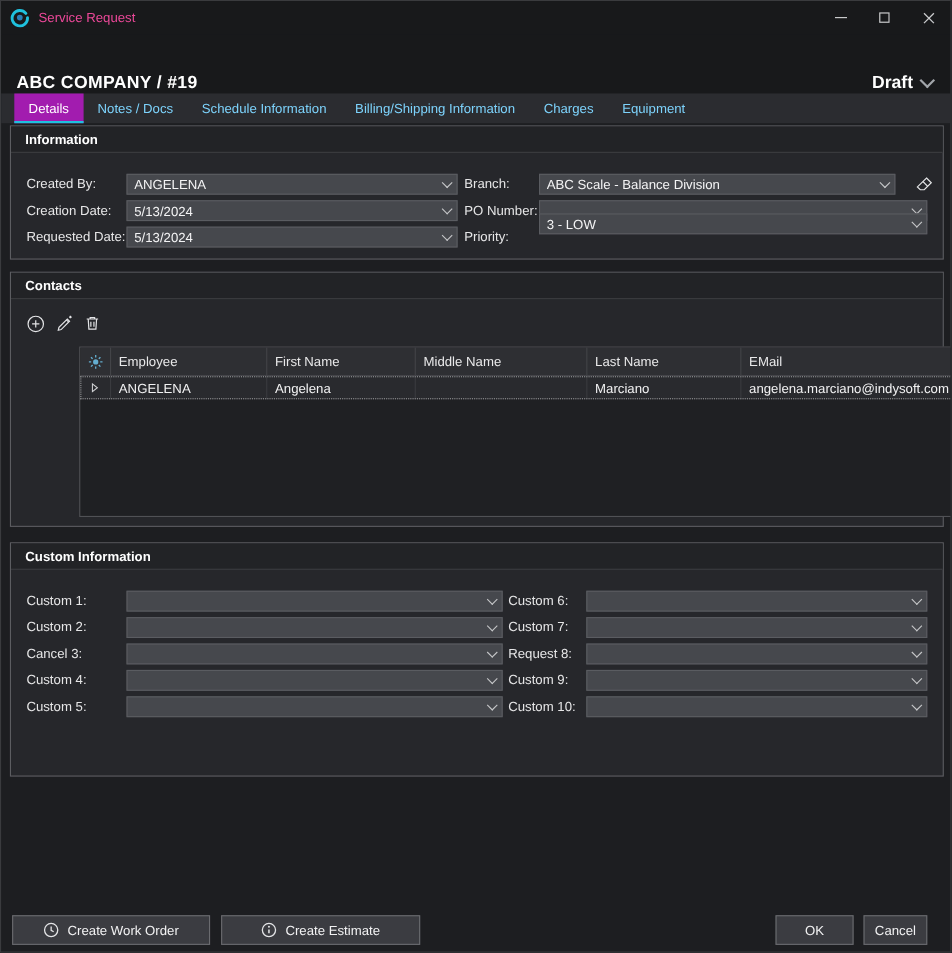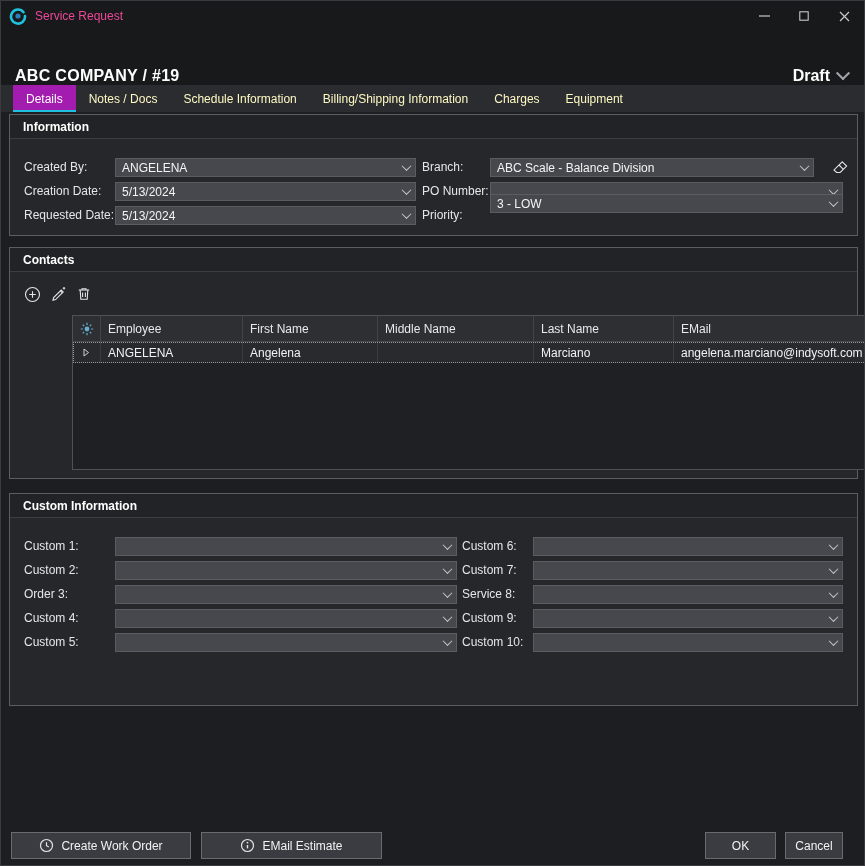--- a/index.html
+++ b/index.html
@@ -18,21 +18,21 @@
   .win-title { font-size:12px; color:#ec4899; flex:1; }
   .win-controls { display:flex; height:30px; }
   .win-btn { width:40px; height:30px; display:flex; align-items:center; justify-content:center; cursor:default; }
   
   .header { position:absolute; top:30px; left:0; width:100%; height:54px; background:#18191b; display:flex; align-items:flex-end; justify-content:space-between; padding:0 16px 0 14px; }
   .doc-title { font-size:16px; font-weight:bold; letter-spacing:.3px; color:#ffffff; }
   .status { display:flex; align-items:center; gap:8px; font-size:16px; font-weight:bold; color:#ffffff; cursor:default; }
   .chev-lg { width:10px; height:10px; border-right:2px solid #a2a6ab; border-bottom:2px solid #a2a6ab; transform:rotate(45deg) translate(-2px,-2px); display:inline-block; }
   
   .tabbar { position:absolute; top:84px; left:0; width:100%; height:27px; background:#2b2c30; display:flex; padding-left:12px; }
-  .tab { padding:0 13px; font-size:12px; color:#fef9c3; display:flex; align-items:center; position:relative; cursor:default; white-space:nowrap; }
+  .tab { padding:0 13px; font-size:12px; color:#7dd3fc; display:flex; align-items:center; position:relative; cursor:default; white-space:nowrap; }
   .tab.active { background:#a21caf; color:#ffffff; }
   .tab.active::after { content:""; position:absolute; left:0; right:0; bottom:0; height:2px; background:#1fc1de; }
   
   .panel { position:absolute; left:8px; width:849px; background:#26272b; border:1px solid #5c5d61; }
   .panel-header { height:24px; display:flex; align-items:center; padding:0 13px; font-size:12px; font-weight:bold; color:#ffffff; background:#222326; border-bottom:1px solid #3c3d41; }
   .flabel { position:absolute; font-size:12px; color:#e6e6e7; height:19px; line-height:19px; white-space:nowrap; }
   .combo { position:absolute; height:19px; background:#46484d; border:1px solid #5a5c61; display:flex; align-items:center; font-size:12px; color:#f4f4f5; padding-left:6px; cursor:default; }
   .combo-text { flex:1; white-space:nowrap; overflow:hidden; }
   .combo-arrow { width:18px; height:100%; display:flex; align-items:center; justify-content:center; }
   .combo-arrow::after { content:""; width:6px; height:6px; border-right:1.5px solid #c6c7c9; border-bottom:1.5px solid #c6c7c9; transform:rotate(45deg) translate(-1px,-1px); display:block; }
@@ -208,21 +208,21 @@
     <div class="flabel" style="left:14px; top:43px;">Custom 1:</div>
     <div class="combo" style="left:105px; top:43px; width:342px;">
         <span class="combo-text"></span>
         <span class="combo-arrow"></span>
       </div>
     <div class="flabel" style="left:14px; top:67px;">Custom 2:</div>
     <div class="combo" style="left:105px; top:67px; width:342px;">
         <span class="combo-text"></span>
         <span class="combo-arrow"></span>
       </div>
-    <div class="flabel" style="left:14px; top:91px;">Order 3:</div>
+    <div class="flabel" style="left:14px; top:91px;">Cancel 3:</div>
     <div class="combo" style="left:105px; top:91px; width:342px;">
         <span class="combo-text"></span>
         <span class="combo-arrow"></span>
       </div>
     <div class="flabel" style="left:14px; top:115px;">Custom 4:</div>
     <div class="combo" style="left:105px; top:115px; width:342px;">
         <span class="combo-text"></span>
         <span class="combo-arrow"></span>
       </div>
     <div class="flabel" style="left:14px; top:139px;">Custom 5:</div>
@@ -234,21 +234,21 @@
     <div class="flabel" style="left:452px; top:43px;">Custom 6:</div>
     <div class="combo" style="left:523px; top:43px; width:310px;">
         <span class="combo-text"></span>
         <span class="combo-arrow"></span>
       </div>
     <div class="flabel" style="left:452px; top:67px;">Custom 7:</div>
     <div class="combo" style="left:523px; top:67px; width:310px;">
         <span class="combo-text"></span>
         <span class="combo-arrow"></span>
       </div>
-    <div class="flabel" style="left:452px; top:91px;">Service 8:</div>
+    <div class="flabel" style="left:452px; top:91px;">Request 8:</div>
     <div class="combo" style="left:523px; top:91px; width:310px;">
         <span class="combo-text"></span>
         <span class="combo-arrow"></span>
       </div>
     <div class="flabel" style="left:452px; top:115px;">Custom 9:</div>
     <div class="combo" style="left:523px; top:115px; width:310px;">
         <span class="combo-text"></span>
         <span class="combo-arrow"></span>
       </div>
     <div class="flabel" style="left:452px; top:139px;">Custom 10:</div>
@@ -264,21 +264,21 @@
         <path d="M7.5 4.2v3.5l2.3 1.4" fill="none" stroke="#e3e4e6" stroke-width="1.2"></path>
       </svg>
     <span>Create Work Order</span>
   </div>
   <div class="btn" style="left:200px; width:181px;">
     <svg width="15" height="15" viewBox="0 0 15 15">
         <circle cx="7.5" cy="7.5" r="6" fill="none" stroke="#e3e4e6" stroke-width="1.2"></circle>
         <path d="M7.5 7v3.4" stroke="#e3e4e6" stroke-width="1.4"></path>
         <circle cx="7.5" cy="4.6" r="0.9" fill="#e3e4e6"></circle>
       </svg>
-    <span>EMail Estimate</span>
+    <span>Create Estimate</span>
   </div>
   <div class="btn" style="left:704px; width:71px;">
     <span>OK</span>
   </div>
   <div class="btn" style="left:784px; width:58px;">
     <span>Cancel</span>
   </div>
 
 </div>
 

